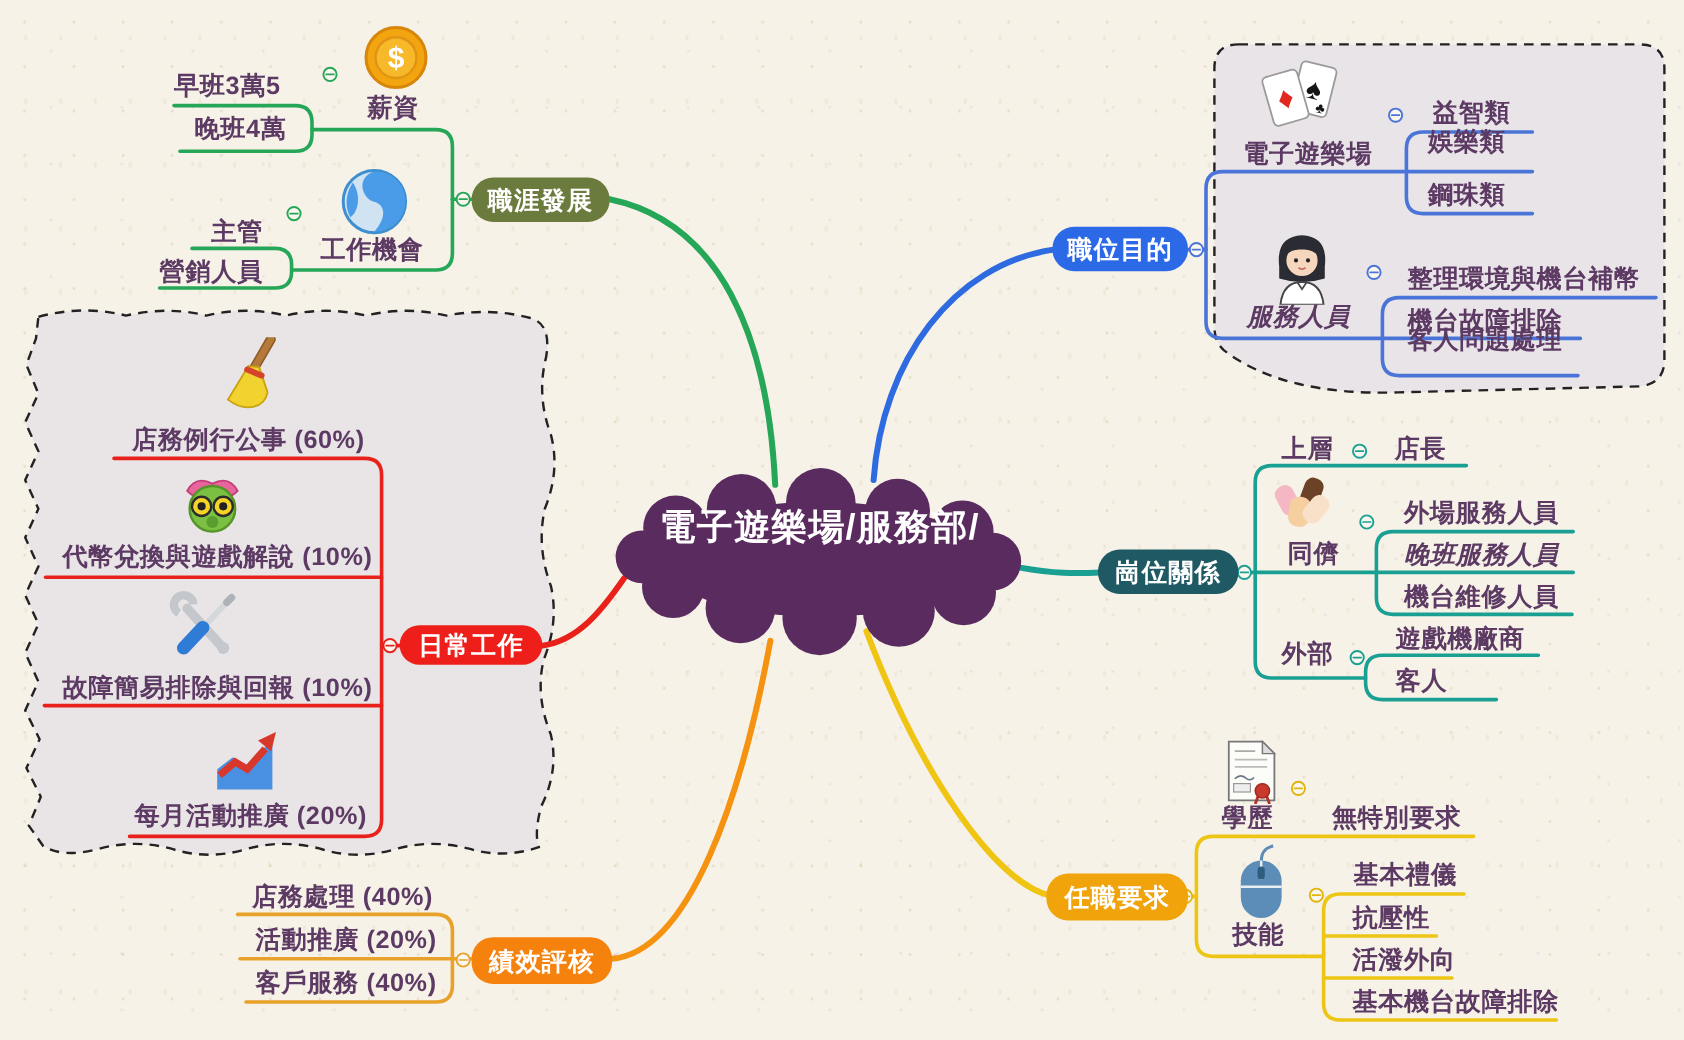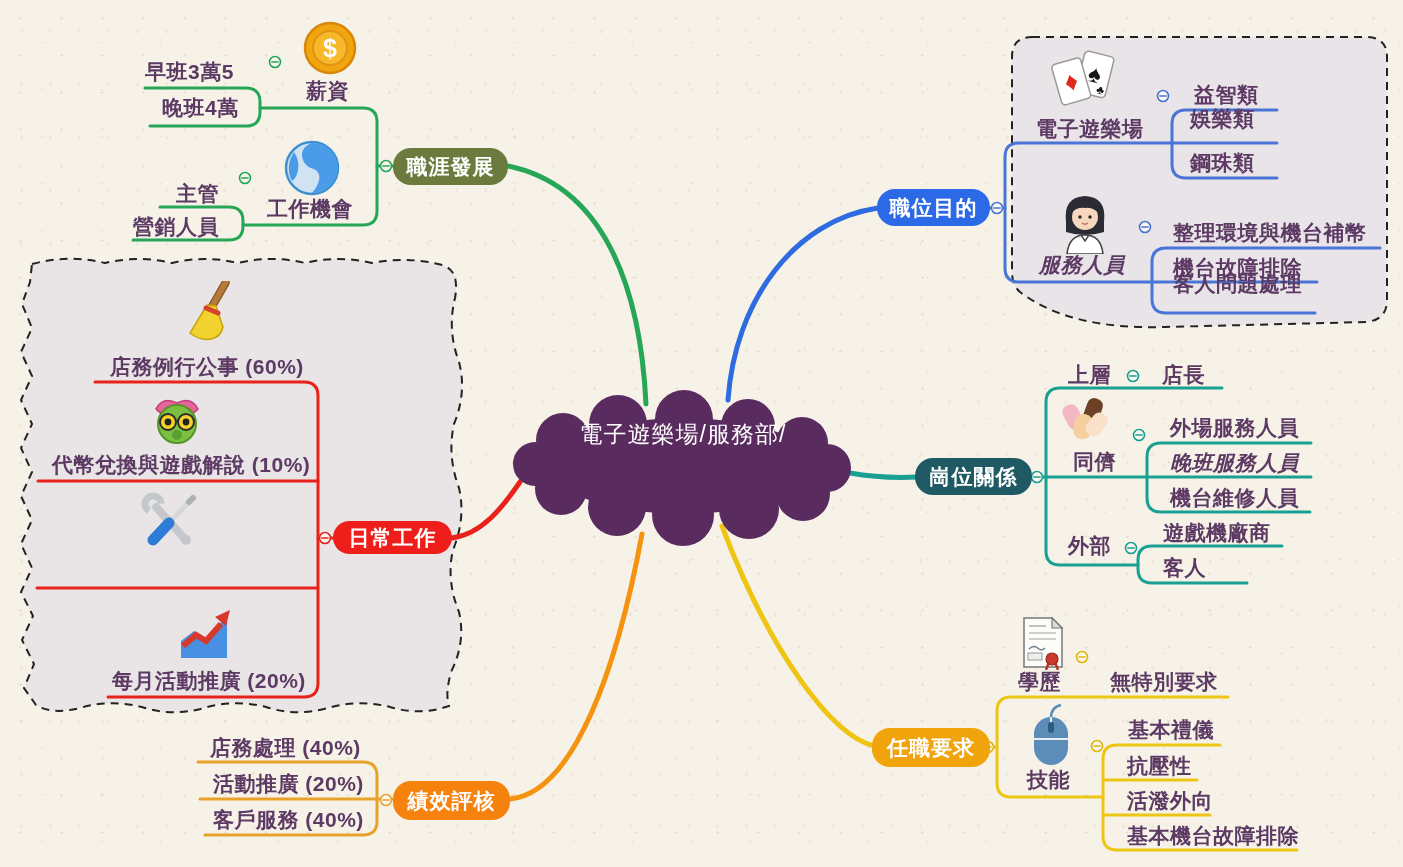--- a/index.html
+++ b/index.html
@@ -23,21 +23,21 @@
     white-space:nowrap;line-height:1.1;letter-spacing:0.5px;
   }
   .node{
     position:absolute;border-radius:18px;color:#ffffff;font-size:21px;font-weight:700;
     display:flex;align-items:center;justify-content:center;box-sizing:border-box;
     letter-spacing:1px;white-space:nowrap;
   }
   .icon{position:absolute;line-height:0;}
   #central-text{
     position:absolute;left:528px;top:418px;width:310px;text-align:center;
-    color:#ffffff;font-size:23px;font-weight:400;line-height:1.45;letter-spacing:1px;
+    color:#ffffff;font-size:30px;font-weight:700;line-height:1.45;letter-spacing:1px;
   }
 </style>
 </head>
 <body>
 
 <div id="canvas">
 
   <svg id="wires" width="1403" height="867" viewBox="0 0 1403 867">
 
     <path d="M1032,37 H1366 Q1387,37 1387,57 V300 Q1387,320 1366,322 L1165,327 Q1070,330 1020,292 Q1012,285 1012,272 V57 Q1012,37 1032,37 Z" fill="#e9e4e8" stroke="#222222" stroke-width="2" stroke-dasharray="8 6"></path>
@@ -299,20 +299,21 @@
   <div class="icon" style="left:139px;top:492px;">
     <svg width="62" height="62" viewBox="0 0 62 62">
       <circle cx="14" cy="12" r="8" fill="none" stroke="#c4c8cc" stroke-width="7" stroke-dasharray="33 17" transform="rotate(120 14 12)"></circle>
       <line x1="17" y1="15" x2="46" y2="47" stroke="#c4c8cc" stroke-width="8" stroke-linecap="round"></line>
       <circle cx="47" cy="48" r="5" fill="#c4c8cc"></circle>
       <line x1="48" y1="12" x2="32" y2="29" stroke="#d5d8db" stroke-width="5" stroke-linecap="round"></line>
       <line x1="50" y1="10" x2="54" y2="6" stroke="#aeb2b6" stroke-width="6" stroke-linecap="round"></line>
       <line x1="30" y1="31" x2="14" y2="48" stroke="#2e7cd6" stroke-width="11" stroke-linecap="round"></line>
     </svg>
   </div>
+  <div class="lbl" style="left:52px;top:562px;">故障簡易排除與回報 (10%)</div>
 
   <div class="icon" style="left:176px;top:604px;">
     <svg width="56" height="56" viewBox="0 0 56 56">
       <path d="M5 54 L5 37 L18 27 L29 35 L51 12 L51 54 Z" fill="#4a90e2"></path>
       <path d="M7 42 L20 31 L30 37 L45 20" stroke="#d8382b" stroke-width="6" fill="none"></path>
       <path d="M39 13 L54 6 L50 22 Z" fill="#d8382b"></path>
     </svg>
   </div>
   <div class="lbl" style="left:112px;top:669px;">每月活動推廣 (20%)</div>
 

